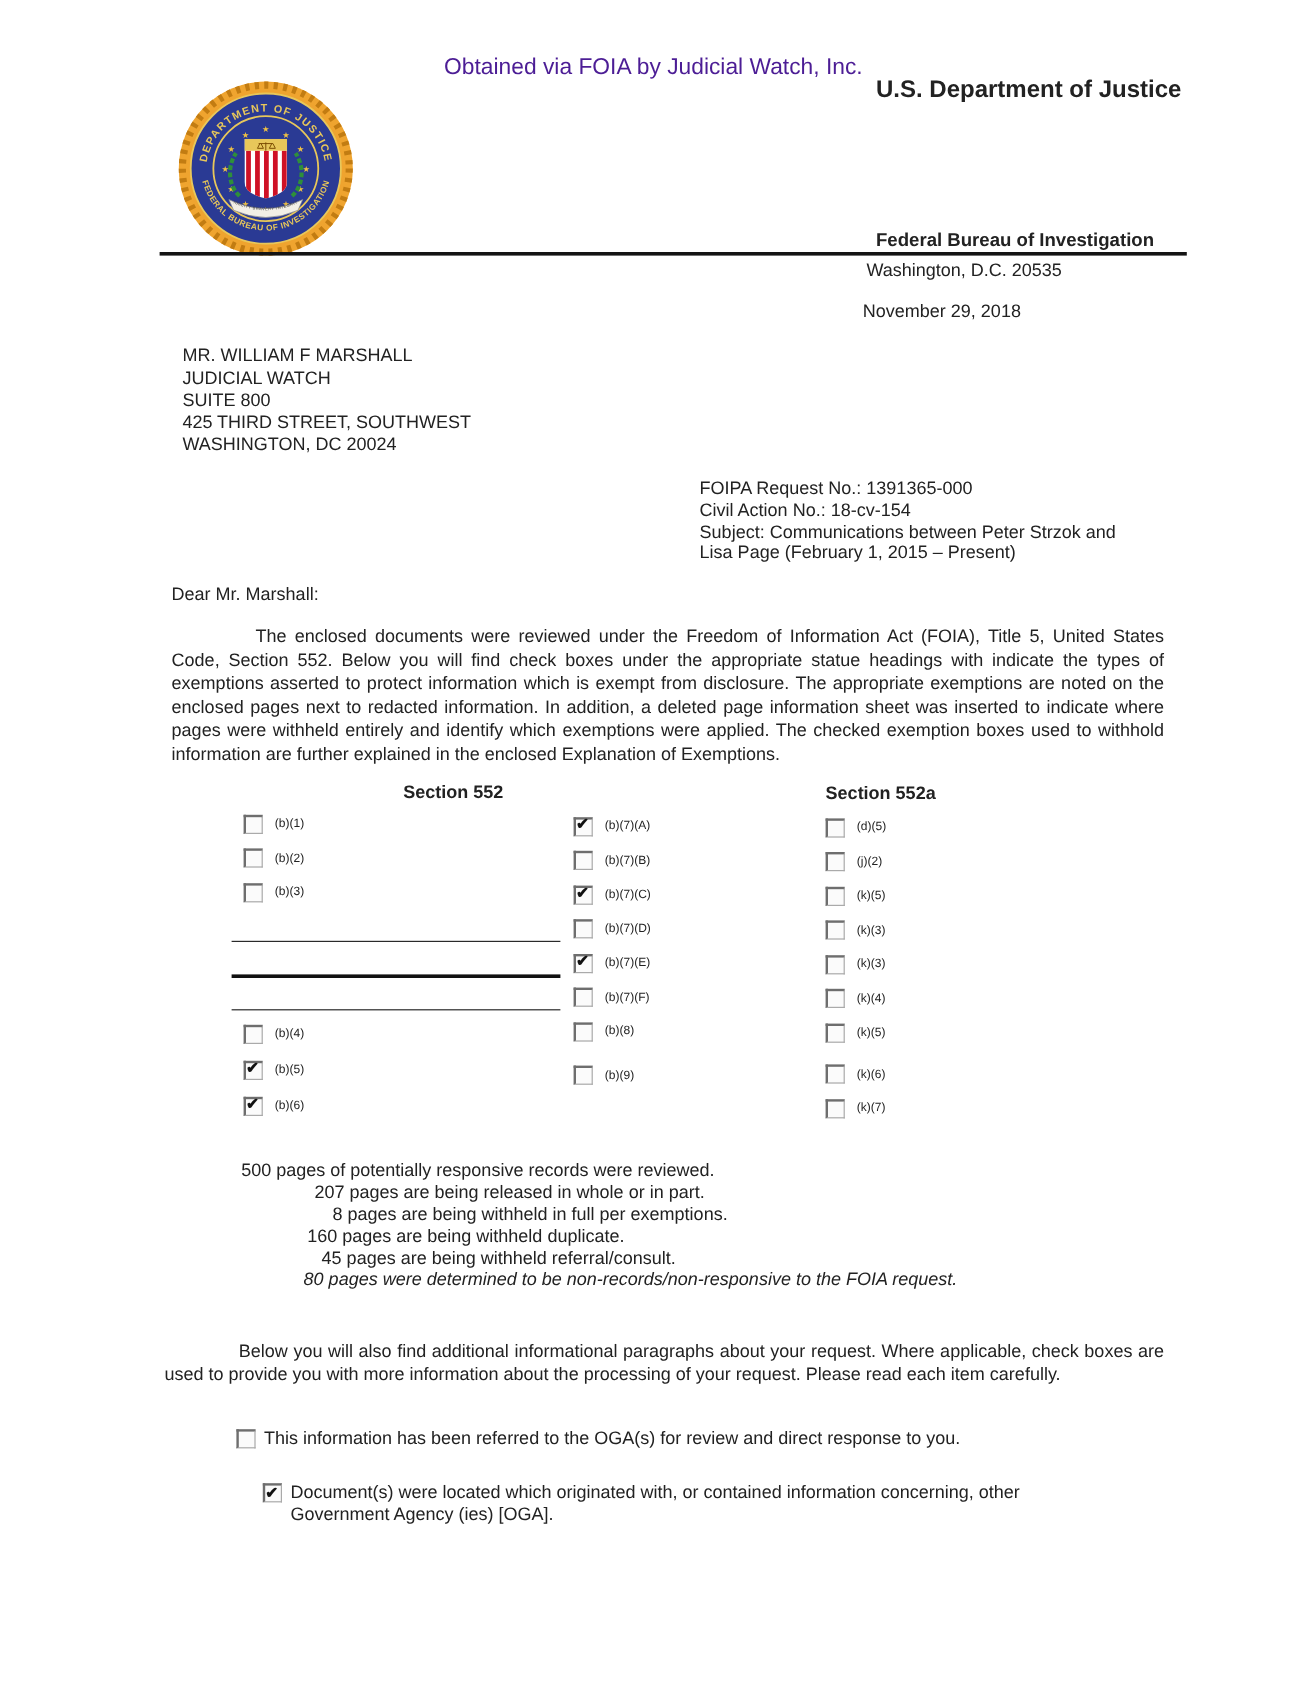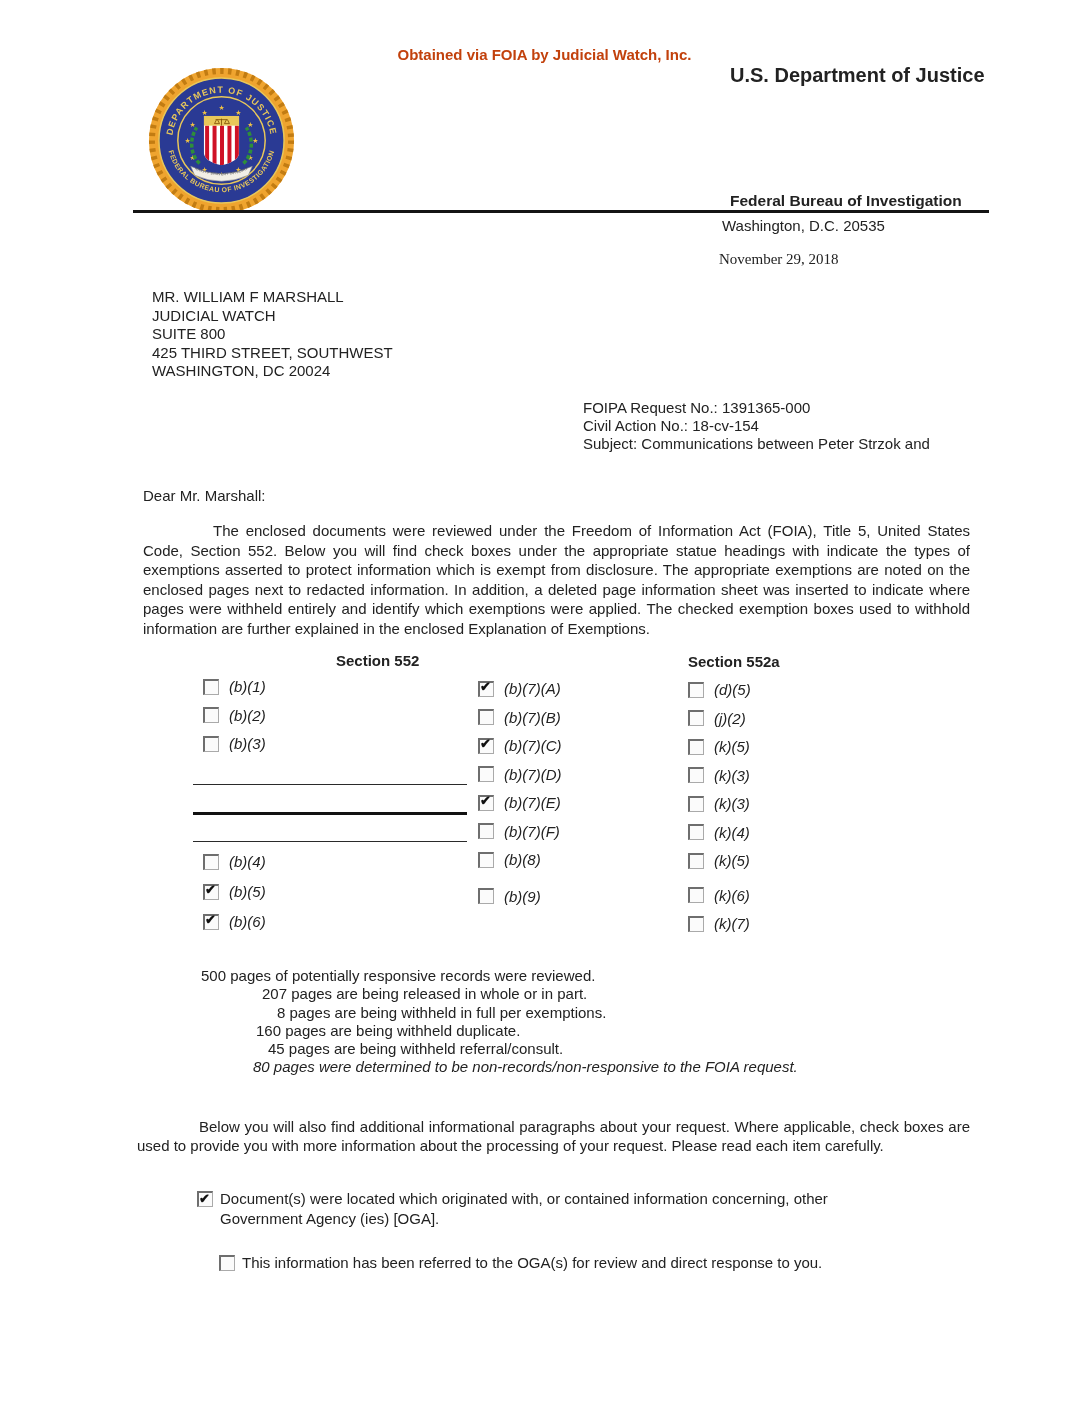--- a/index.html
+++ b/index.html
@@ -4,31 +4,31 @@
 <style>
   html,body{margin:0;padding:0;background:#fff;}
   .page{
     position:relative;width:1089px;height:1408px;background:#ffffff;
     font-family:"Liberation Sans", sans-serif;color:#222;font-size:15px;
     overflow:hidden;
   }
   .abs{position:absolute;}
 
   
-  .stamp{top:46px;left:0;width:100%;text-align:center;color:#c2410c;font-size:15px;font-weight:bold;}
+  .stamp{top:46px;left:0;width:100%;text-align:center;color:#4c1d95;font-size:19px;}
 
   
   .seal{left:147px;top:66px;width:149px;height:149px;}
 
   
   .doj{left:730px;top:64px;font-weight:bold;font-size:20px;}
   .fbi{left:730px;top:192px;font-weight:bold;font-size:15.5px;}
   .rule{left:133px;top:210px;width:856px;height:3px;background:#141414;}
   .city{left:722px;top:217px;}
-  .date{left:719px;top:251px;font-family:Liberation Serif, serif;}
+  .date{left:719px;top:251px;}
 
   
   .recipient{left:152px;top:288px;line-height:18.6px;}
   .reference{left:583px;top:399px;line-height:17.8px;}
 
   .salutation{left:143px;top:487px;}
   .body-par{left:143px;top:521px;width:827px;text-align:justify;text-indent:70px;line-height:19.5px;}
 
   
   .s552-title{left:336px;top:652px;width:100px;font-weight:bold;}
@@ -44,21 +44,21 @@
   .col3 .cb-row:nth-of-type(8){margin-top:6px;}
   .cb{
     width:13px;height:13px;flex:0 0 13px;margin-right:10px;background:#fbfbfb;
     border:1px solid #aaaaaa;border-top:2px solid #6e6e6e;border-left:2px solid #6e6e6e;
     position:relative;box-sizing:content-box;
   }
   .cb.checked::before{
     content:"\2714";position:absolute;left:0px;top:-4px;font-size:13px;
     font-weight:bold;color:#111;
   }
-  .cb-label{font-size:15px;white-space:nowrap;font-style:italic;}
+  .cb-label{font-size:10px;white-space:nowrap;}
 
   
   .bl{left:193px;width:274px;background:#2a2a2a;}
   .bl1{top:784px;height:1px;}
   .bl2{top:812px;height:3px;background:#111;}
   .bl3{top:841px;height:1px;}
 
   
   .counts{left:137px;top:967px;line-height:18.3px;}
   .counts .count-line:nth-of-type(1){padding-left:64px;}
@@ -148,20 +148,21 @@
       <div class="addr-line">SUITE 800</div>
       <div class="addr-line">425 THIRD STREET, SOUTHWEST</div>
       <div class="addr-line">WASHINGTON, DC 20024</div>
     </div>
 
   <div class="abs reference">
 
   <div class="ref-line">FOIPA Request No.: 1391365-000</div>
       <div class="ref-line">Civil Action No.: 18-cv-154</div>
       <div class="ref-line">Subject: Communications between Peter Strzok and</div>
+      <div class="ref-line">Lisa Page (February 1, 2015 – Present)</div>
     </div>
 
   <div class="abs salutation">Dear Mr. Marshall:</div>
   <div class="abs body-par">The enclosed documents were reviewed under the Freedom of Information Act (FOIA), Title 5, United States Code, Section 552.  Below you will find check boxes under the appropriate statue headings with indicate the types of exemptions asserted to protect information which is exempt from disclosure.  The appropriate exemptions are noted on the enclosed pages next to redacted information.  In addition, a deleted page information sheet was inserted to indicate where pages were withheld entirely and identify which exemptions were applied.  The checked exemption boxes used to withhold information are further explained in the enclosed Explanation of Exemptions.</div>
 
   <div class="abs s552-title">Section 552</div>
   <div class="abs s552a-title">Section 552a</div>
 
   <div class="abs col col1a">
 
@@ -302,23 +303,23 @@
       <div class="count-line">160 pages are being withheld duplicate.</div>
       <div class="count-line">45 pages are being withheld referral/consult.</div>
       <div class="count-line">80 pages were determined to be non-records/non-responsive to the FOIA request.</div>
     </div>
 
   <div class="abs info-par">Below you will also find additional informational paragraphs about your request.  Where applicable, check boxes are used to provide you with more information about the processing of your request.  Please read each item carefully.</div>
 
   <div class="abs add-items">
 
       <div class="add-item">
+        <span class="cb"></span>
+        <span class="add-text">This information has been referred to the OGA(s) for review and direct response to you.</span>
+      </div>
+
+      <div class="add-item">
         <span class="cb checked"></span>
         <span class="add-text">Document(s) were located which originated with, or contained information concerning, other Government Agency (ies) [OGA].</span>
       </div>
-
-      <div class="add-item">
-        <span class="cb"></span>
-        <span class="add-text">This information has been referred to the OGA(s) for review and direct response to you.</span>
-      </div>
     </div>
 
 </div>
 
 </body></html>

